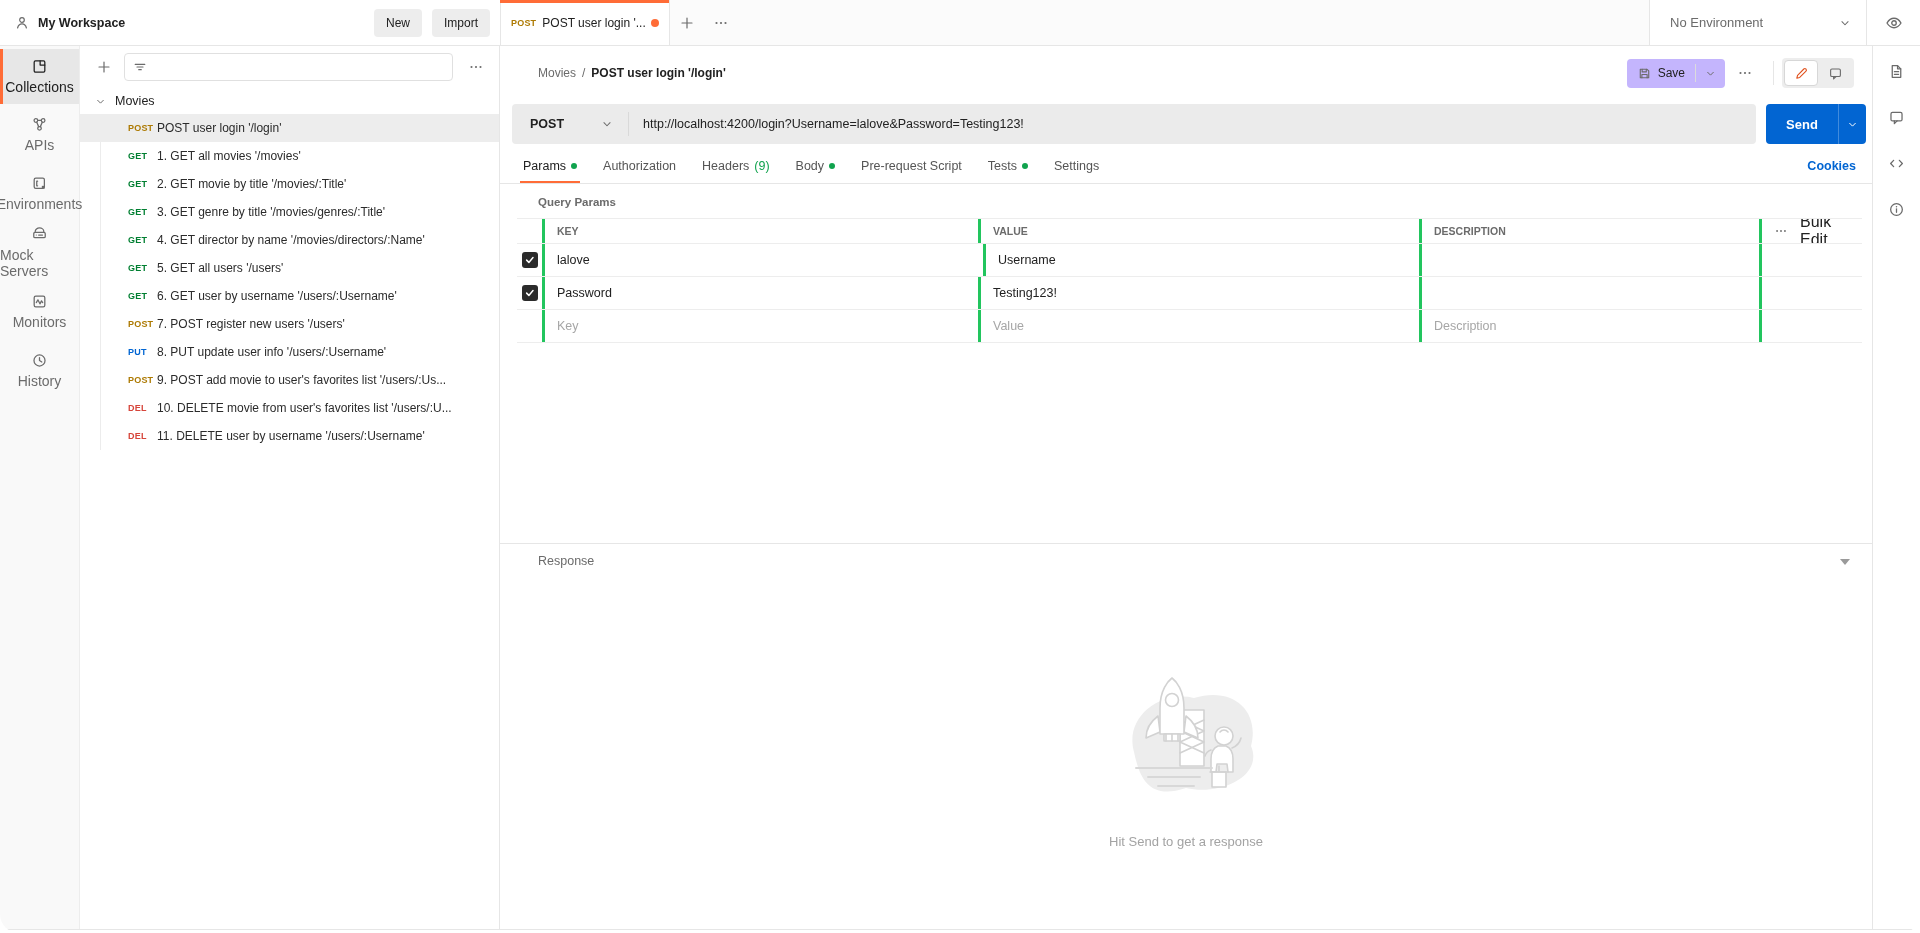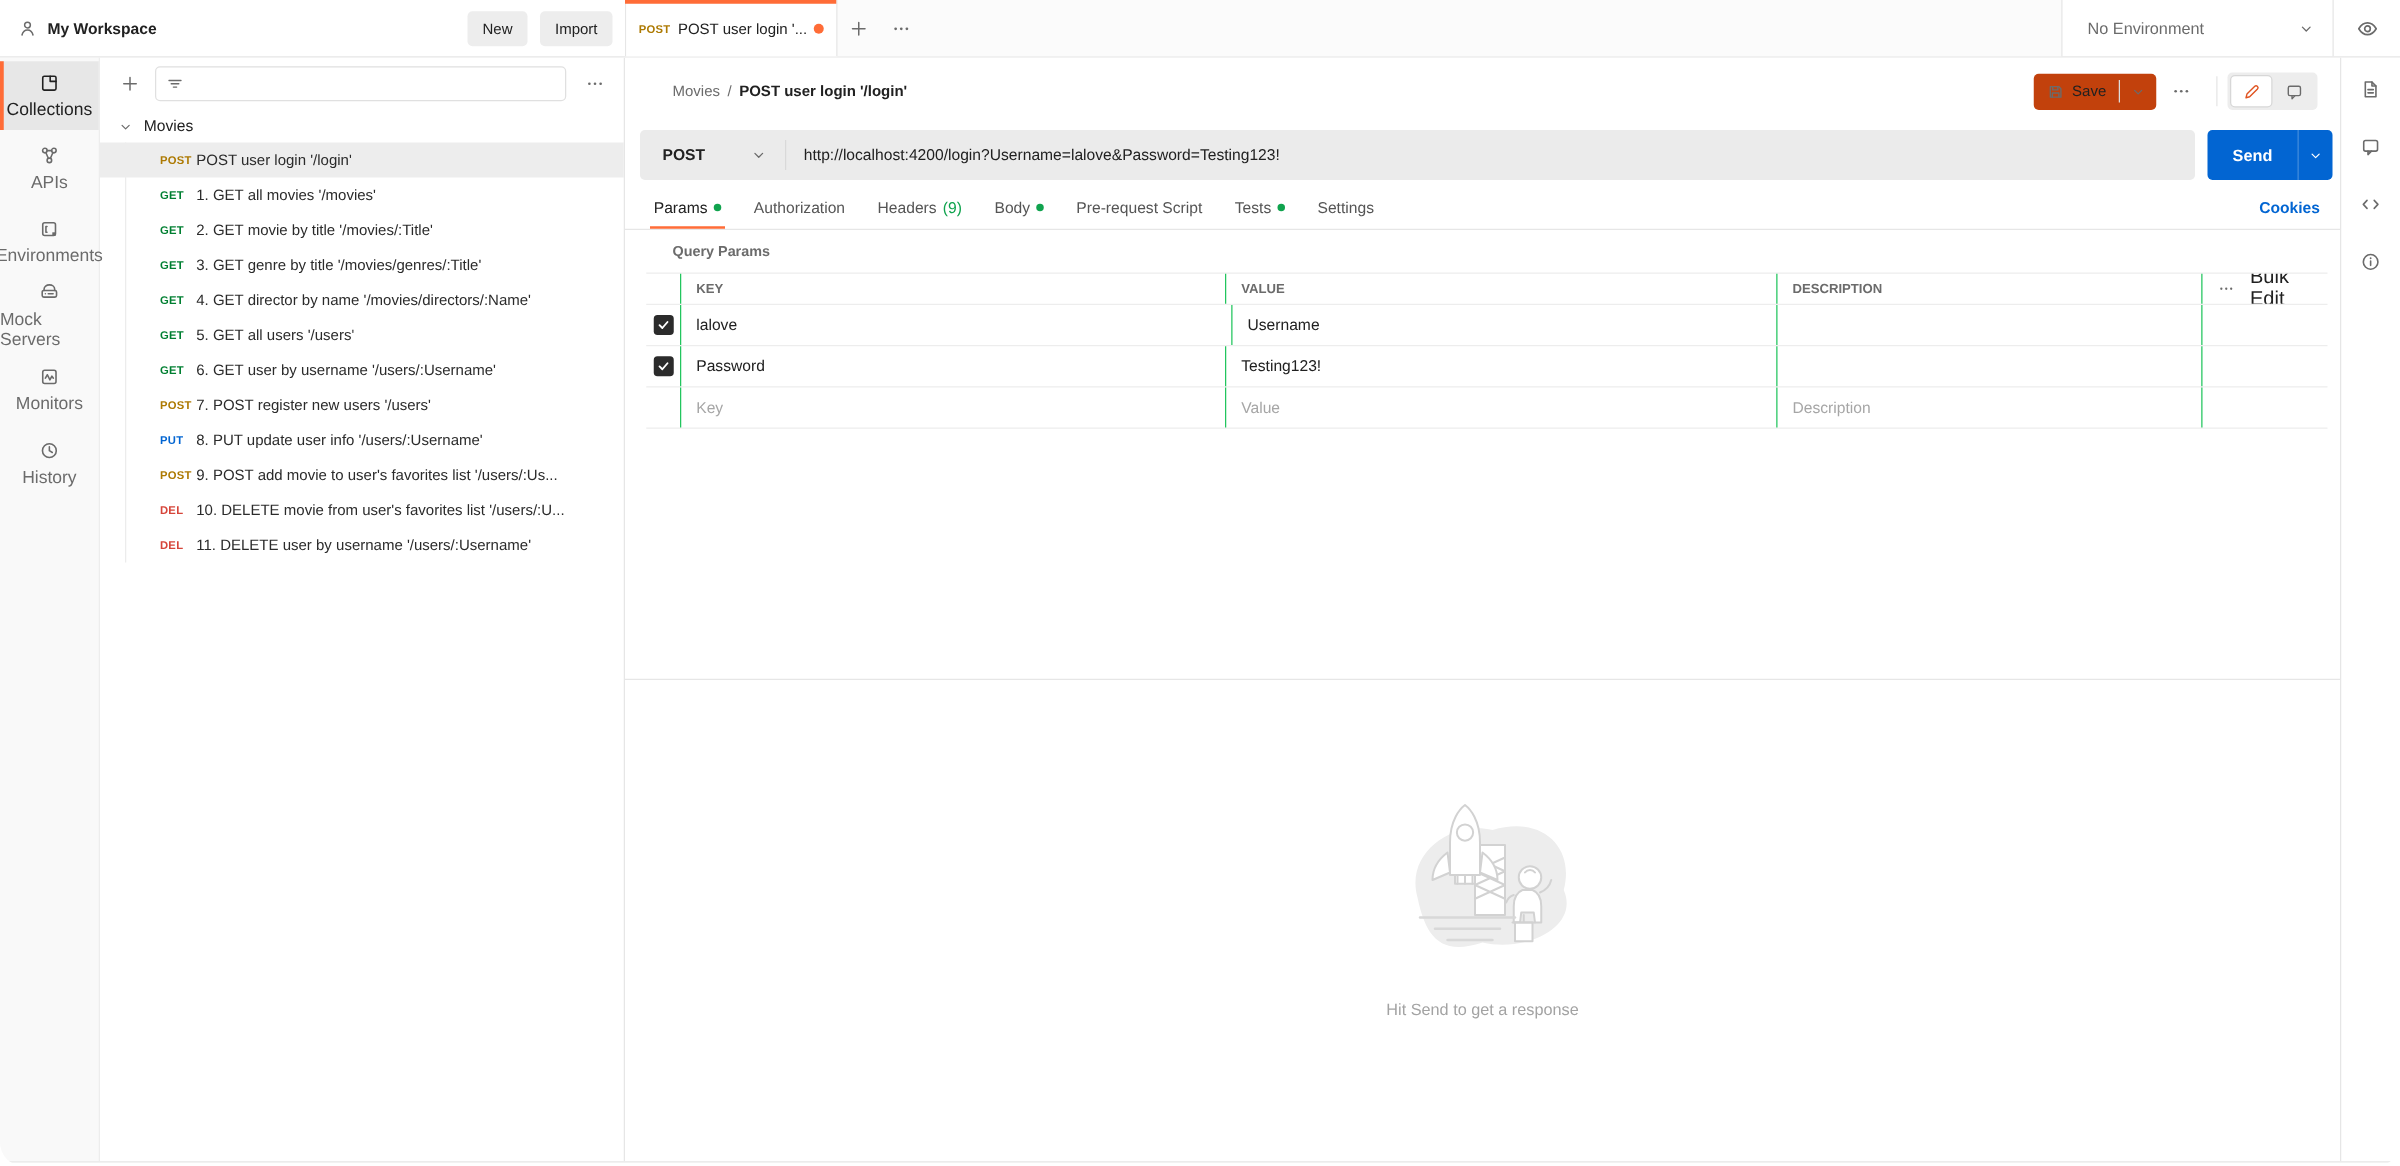--- a/index.html
+++ b/index.html
@@ -52,21 +52,21 @@
   .m-get { color:#007f31; } .m-post { color:#ad7a03; } .m-put { color:#0265d2; } .m-del { color:#d6453a; }
   .sb-label { font-size:12px; color:#2b2b2b; margin-left:3px; white-space:nowrap; overflow:hidden; }
 
   
   .main { position:absolute; left:500px; right:48px; top:46px; bottom:4px; background:#fff; }
   .req-header { height:54px; display:flex; align-items:center; padding:0 12px 0 38px; }
   .crumb { font-size:12px; color:#6b6b6b; display:flex; align-items:center; gap:6px; }
   .crumb .c-link { cursor:pointer; }
   .crumb .c-name { color:#212121; font-weight:700; }
   .req-header .spacer { flex:1; }
-  .seg { display:flex; align-items:center; background:#c2410c; border-radius:4px; overflow:hidden; margin-left:10px; cursor:pointer; }
+  .seg { display:flex; align-items:center; background:#c4b5fd; border-radius:4px; overflow:hidden; margin-left:10px; cursor:pointer; }
   .seg .seg-main { display:flex; align-items:center; gap:6px; padding:7px 10px; font-size:12px; color:#212121; }
   .seg .seg-div { width:1px; height:18px; background:#dcdcdc; }
   .seg .seg-chev { padding:7px 8px; }
   .hdr-more { padding:0 12px; cursor:pointer; }
   .hdr-sep { width:1px; height:24px; background:#e6e6e6; margin:0 8px; }
   .cgroup { display:flex; align-items:center; background:#ededed; border-radius:4px; padding:2px; margin-right:6px; }
   .cg-btn { width:34px; height:26px; display:flex; align-items:center; justify-content:center; border-radius:4px; cursor:pointer; }
   .cg-btn.on { background:#fff; border:1px solid #d7d7d7; }
 
   .url-row { height:48px; display:flex; align-items:center; padding:0 6px 0 12px; }
@@ -88,21 +88,21 @@
   .rtab .cnt { color:#10a34e; }
   .req-tabs .spacer { flex:1; }
   .cookies { font-size:12.5px; font-weight:700; color:#0265d2; cursor:pointer; }
 
   .qp-title { padding:12px 0 10px 38px; font-size:11.5px; font-weight:700; color:#6b6b6b; }
 
   .ptable { margin-left:17px; width:1345px; font-size:12.5px; }
   .prow { display:flex; border-bottom:1px solid #ededed; }
   .prow.head { border-top:1px solid #ededed; height:26px; color:#6b6b6b; font-size:10.5px; font-weight:700; }
   .prow.data { height:33px; }
-  .pcell { display:flex; align-items:center; padding:0 12px; border-right:1px solid #22c55e; overflow:hidden; }
+  .pcell { display:flex; align-items:center; padding:0 12px; border-right:3px solid #22c55e; overflow:hidden; }
   .c-cb { width:28px; padding:0; justify-content:center; }
   .c-key { width:436px; } .c-val { width:441px; } .c-desc { width:340px; }
   .c-ctrl { width:100px; border-right:none; justify-content:flex-end; gap:12px; padding-right:2px; }
   .c-ctrl .bulk { font-size:16px; font-weight:400; color:#212121; cursor:pointer; }
   .cbx { width:16px; height:16px; background:#2b2b2b; border-radius:3px; display:flex; align-items:center; justify-content:center; cursor:pointer; }
   .ph { color:#a6a6a6; }
 
   .resp-panel { position:absolute; left:0; right:0; top:497px; bottom:0; border-top:1px solid #e6e6e6; }
   .resp-head { position:relative; height:34px; display:flex; align-items:center; padding-left:38px; }
   .resp-title { font-size:12.5px; color:#6b6b6b; }
@@ -458,20 +458,24 @@
       <div class="prow data">
         <div class="pcell c-cb"></div>
         <div class="pcell c-key ph">Key</div>
         <div class="pcell c-val ph">Value</div>
         <div class="pcell c-desc ph">Description</div>
         <div class="pcell c-ctrl"></div>
       </div>
     </div>
 
     <div class="resp-panel">
+      <div class="resp-head">
+        <span class="resp-title">Response</span>
+        <span class="resp-tri"></span>
+      </div>
       <div class="resp-empty">
         <svg width="180" height="136" viewBox="0 0 180 136">
           <path d="M38 78 C28 42 66 16 98 24 C138 12 164 38 155 72 C168 102 124 122 90 114 C54 126 44 106 38 78 Z" fill="#ededed"></path>
           <g stroke="#d2d2d2" stroke-width="1.6" fill="#fff" stroke-linecap="round" stroke-linejoin="round">
             <rect x="84" y="36" width="24" height="56"></rect>
             <path d="M84 46l24 11M108 46 84 57M84 57l24 11M108 57 84 68M84 68l24 11M108 68 84 79" fill="none"></path>
             <path d="M62 42 C54 48 50 56 50 64 L64 58 Z"></path>
             <path d="M90 42 C98 48 102 56 102 64 L88 58 Z"></path>
             <path d="M64 34 C64 16 72 7 76 4 C80 7 88 16 88 34 L88 60 H64 Z"></path>
             <circle cx="76" cy="26" r="6.5"></circle>

